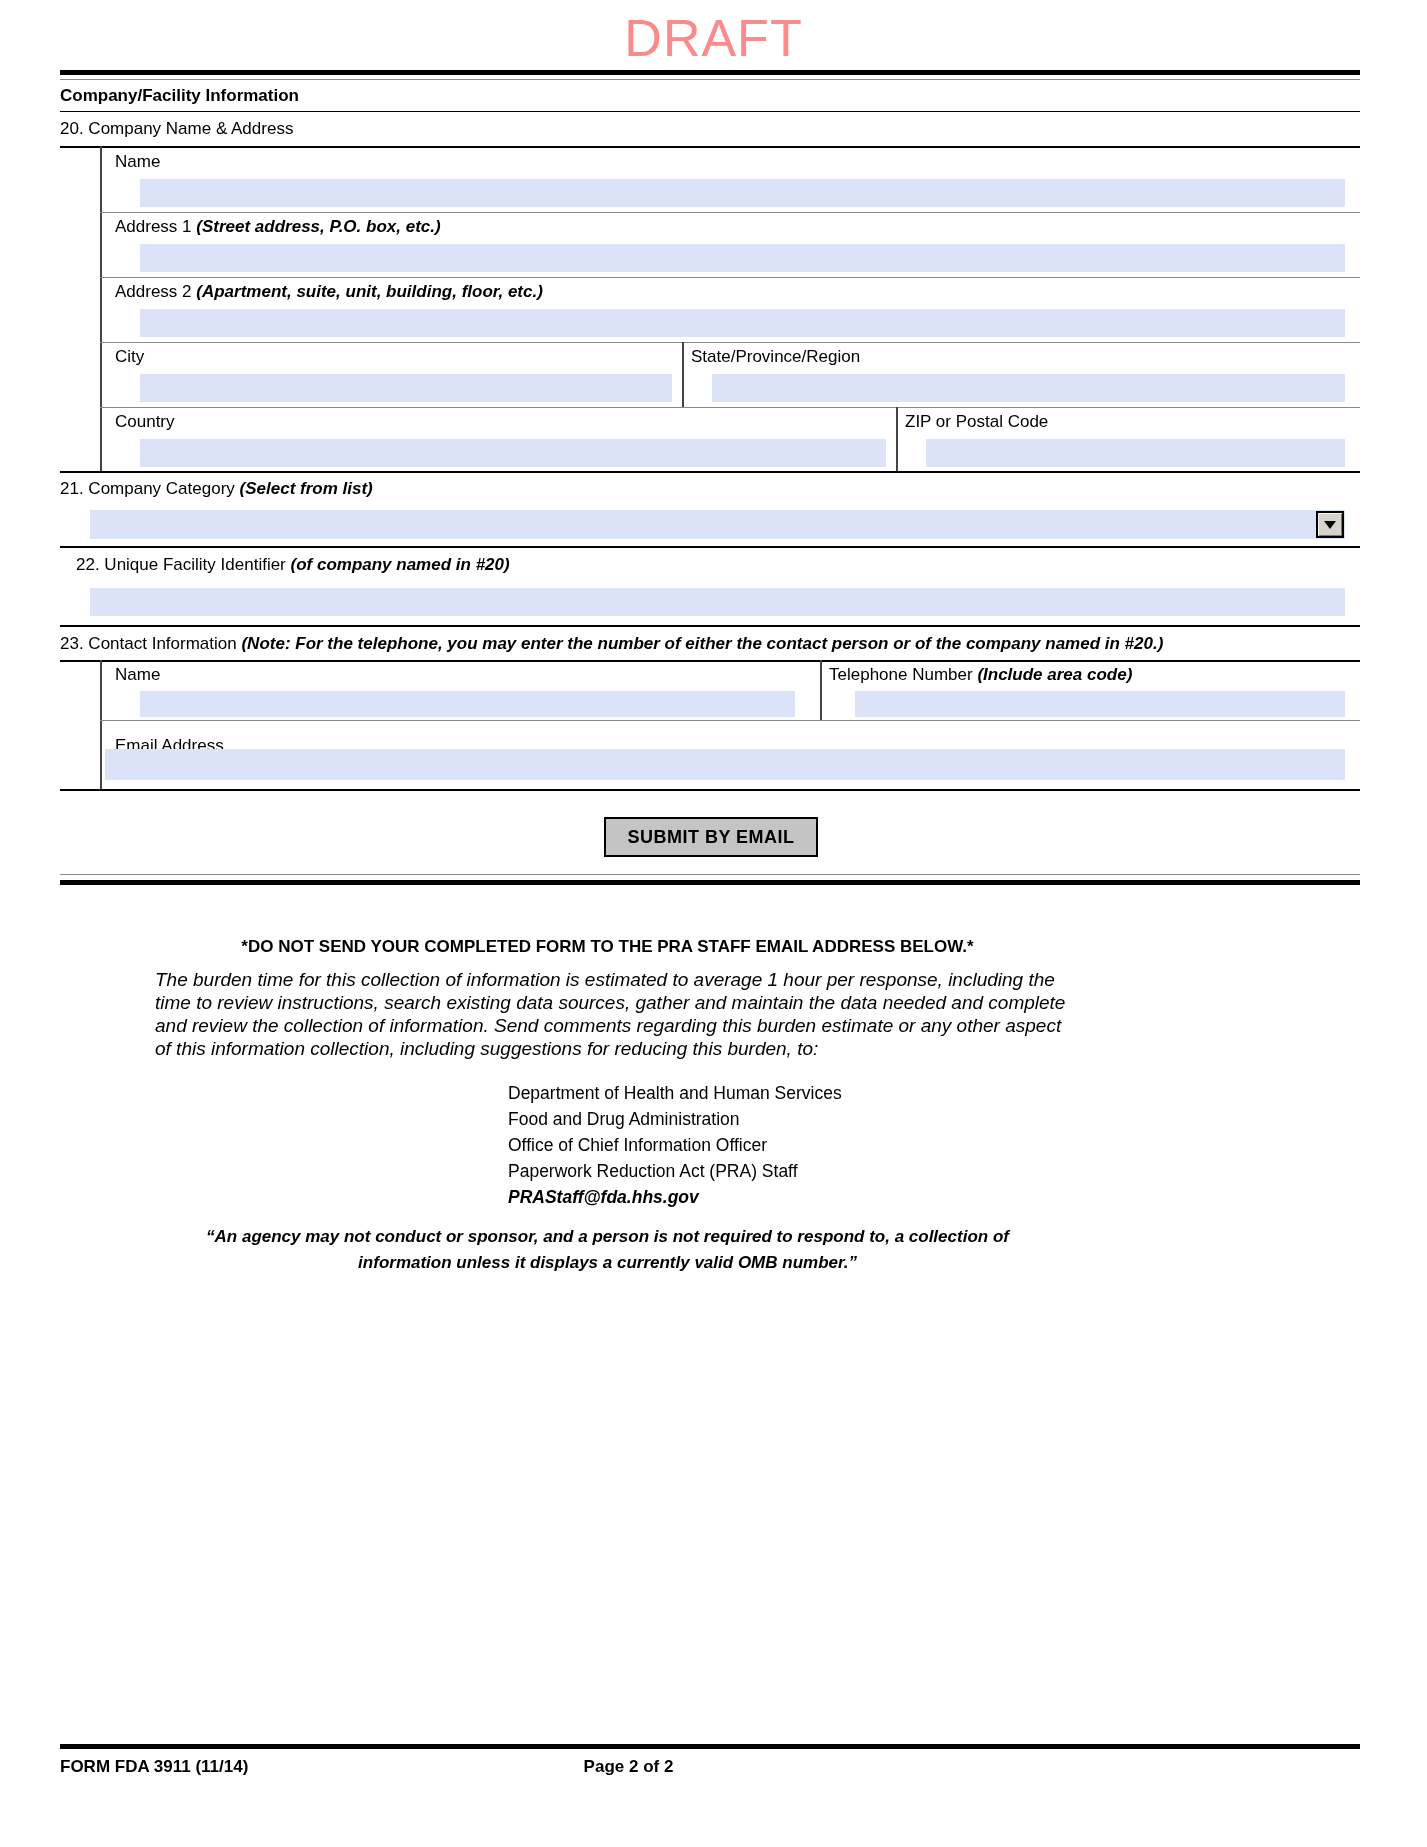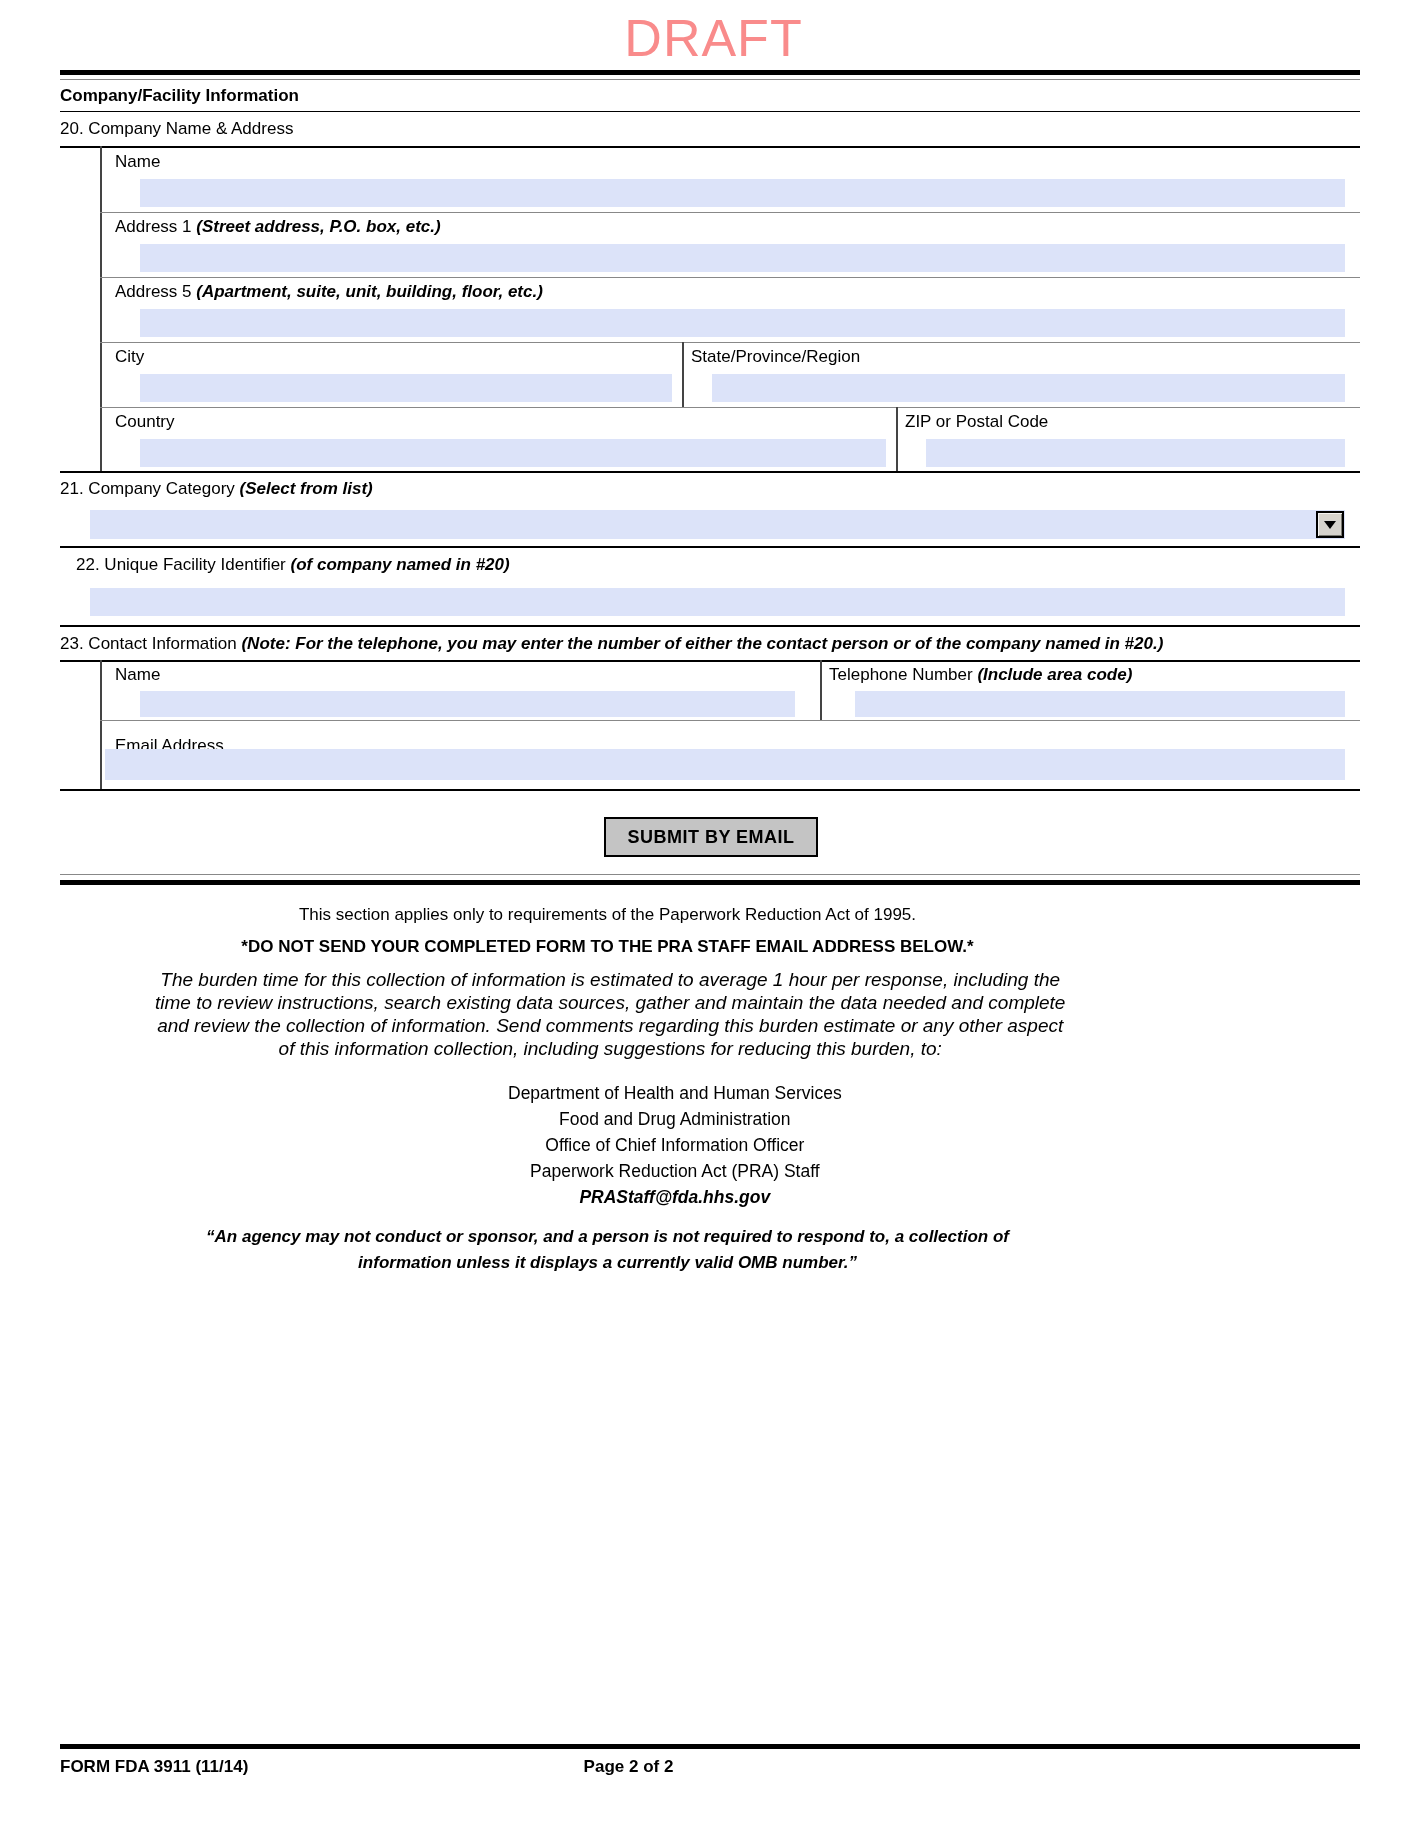--- a/index.html
+++ b/index.html
@@ -1,21 +1,21 @@
 <!DOCTYPE html>
 <html><head>
 <meta charset="utf-8">
 <style>
   * { margin:0; padding:0; box-sizing:border-box; }
   body { background:#e8e8e8; font-family:"Liberation Sans", sans-serif; }
   #page {
     position:relative; width:1427px; height:1847px; background:#ffffff;
     font-family:"Liberation Sans", sans-serif; color:#000; overflow:hidden;
   }
-  .abs { position:absolute;text-align:center; }
+  .abs { position:absolute; }
   .lbl { font-size:17px; color:#000; white-space:nowrap; }
   .it  { font-style:italic;font-weight:bold; }
   .b   { font-weight:bold; }
   .hline { position:absolute; background:#000; height:2px; }
   .gline { position:absolute; background:#888; height:1px; }
   .vline { position:absolute; background:#444; width:2px; }
   .ffield {
     position:absolute; background:#dce3f9; border:none; height:28px;
     font-size:16px; font-family:"Liberation Sans", sans-serif; padding:0 4px; outline:none;
   }
@@ -57,21 +57,21 @@
   <div class="vline" style="left:100px; top:146px; height:326px;"></div>
 
   <div class="abs lbl" style="left:115px; top:152px;">Name</div>
   <input class="ffield" style="left: 140px; top: 179px; width: 1205px;">
   <div class="gline" style="left:100px; top:212px; width:1260px;"></div>
 
   <div class="abs lbl" style="left:115px; top:217px;"><span>Address 1 </span><span class="it">(Street address, P.O. box, etc.)</span></div>
   <input class="ffield" style="left: 140px; top: 244px; width: 1205px;">
   <div class="gline" style="left:100px; top:277px; width:1260px;"></div>
 
-  <div class="abs lbl" style="left:115px; top:282px;"><span>Address 5 </span><span class="it">(Apartment, suite, unit, building, floor, etc.)</span></div>
+  <div class="abs lbl" style="left:115px; top:282px;"><span>Address 2 </span><span class="it">(Apartment, suite, unit, building, floor, etc.)</span></div>
   <input class="ffield" style="left: 140px; top: 309px; width: 1205px;">
   <div class="gline" style="left:100px; top:342px; width:1260px;"></div>
 
   <div class="abs lbl" style="left:115px; top:347px;">City</div>
   <input class="ffield" style="left: 140px; top: 374px; width: 532px;">
   <div class="vline" style="left:682px; top:342px; height:65px;"></div>
   <div class="abs lbl" style="left:691px; top:347px;">State/Province/Region</div>
   <input class="ffield" style="left: 712px; top: 374px; width: 633px;">
   <div class="gline" style="left:100px; top:407px; width:1260px;"></div>
 
@@ -107,21 +107,20 @@
 
   <div class="abs lbl" style="left:115px; top:724px;margin-top:12px;">Email Address</div>
   <input class="ffield" style="left: 105px; top: 749px; width: 1240px; height: 31px;">
   <div class="hline" style="left:60px; top:789px; width:1300px;"></div>
 
   <button id="submit-btn">SUBMIT BY EMAIL</button>
 
   <div class="gline" style="left:60px; top:874px; width:1300px;"></div>
   <div class="hline" style="left:60px; top:880px; width:1300px; height:5px;"></div>
 
-  <div class="pra-center" style="top:905px;">This section applies only to requirements of the Paperwork Reduction Act of 1995.</div>
   <div class="pra-center b" style="top:937px;">*DO NOT SEND YOUR COMPLETED FORM TO THE PRA STAFF EMAIL ADDRESS BELOW.*</div>
 
   <div class="abs" style="left:155px; top:968px;">
     <div class="pra-line">The burden time for this collection of information is estimated to average 1 hour per response, including the</div>
     <div class="pra-line">time to review instructions, search existing data sources, gather and maintain the data needed and complete</div>
     <div class="pra-line">and review the collection of information. Send comments regarding this burden estimate or any other aspect</div>
     <div class="pra-line">of this information collection, including suggestions for reducing this burden, to:</div>
   </div>
 
   <div class="abs" style="left:508px; top:1080px; font-size:17.5px; line-height:26px;">

